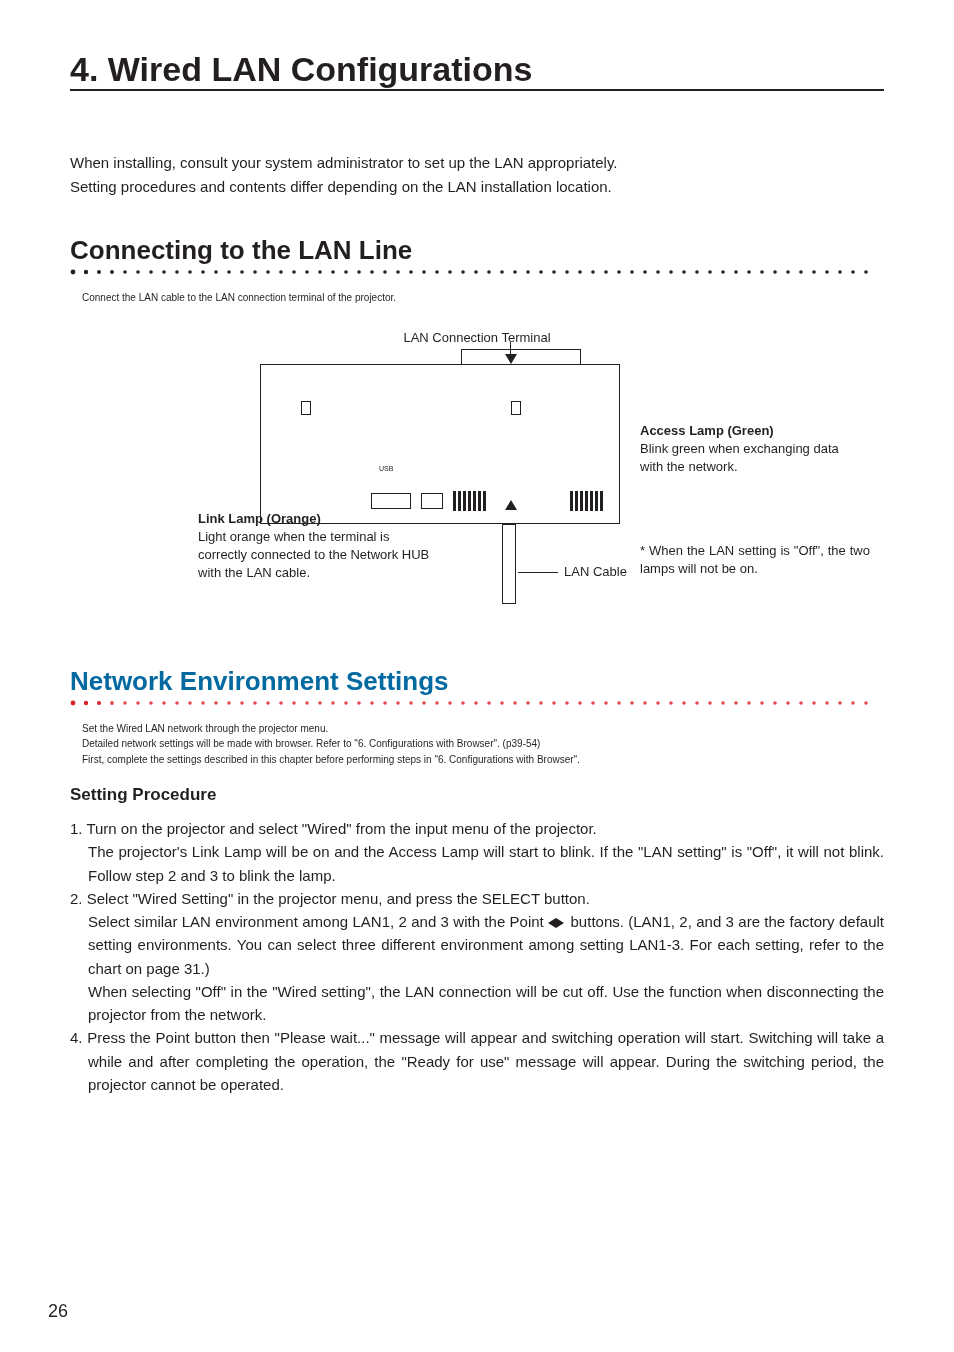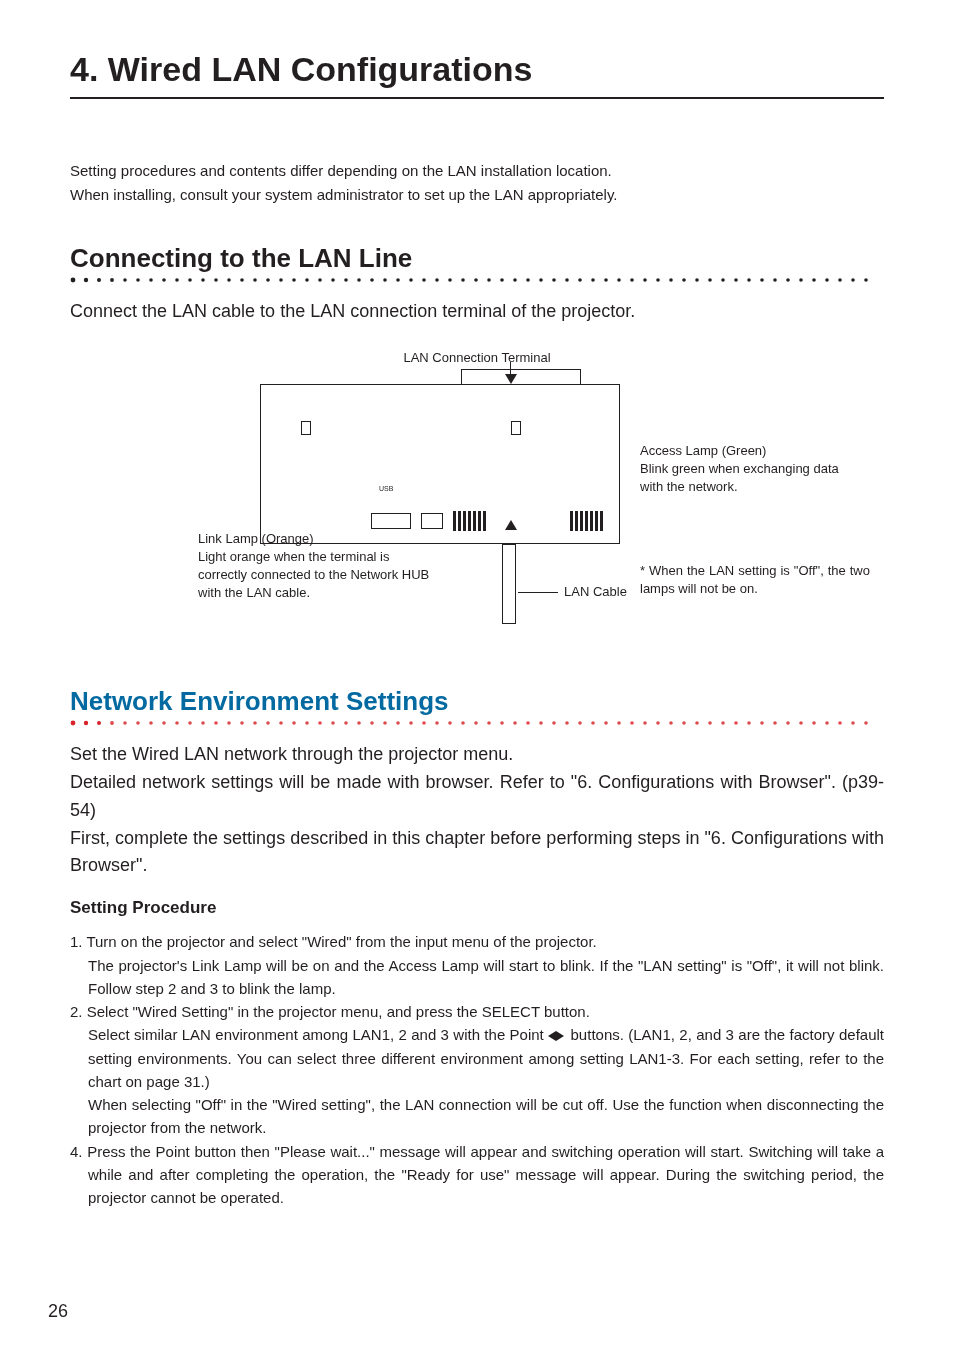--- a/index.html
+++ b/index.html
@@ -9,44 +9,44 @@
     height: 1352px;
     background: #fff;
     color: #231f20;
     position: relative;
     padding: 50px 70px 30px 70px;
   }
   .chapter-title {
     font-size: 34px;
     font-weight: bold;
     border-bottom: 2px solid #231f20;
-    padding-bottom: 8px;
     margin-bottom: 60px;
   }
   .intro p {
     font-size: 15px;
     line-height: 1.6;
   }
   .section-title {
     font-size: 26px;
     font-weight: bold;
     margin-top: 36px;
     margin-bottom: 2px;
   }
   .ne-title { color: #0369a1; }
   .dotted-rule {
     height: 10px;
     margin-bottom: 12px;
     overflow: hidden;
   }
   .dotted-rule svg { display: block; }
   .body-text {
-    font-size: 18px;
+    font-size: 10px;
     line-height: 1.55;
     text-align: justify;
+    margin-left: 12px;
   }
   .diagram-wrap {
     width: 100%;
     margin: 24px 0 10px 0;
     position: relative;
     height: 300px;
   }
   .diagram-caption {
     position: absolute;
     top: 0;
@@ -128,21 +128,21 @@
     position: absolute;
     top: 234px; left: 494px;
     font-size: 13px;
     text-align: right;
   }
   .callout {
     position: absolute;
     font-size: 13px;
     line-height: 1.4;
   }
-  .callout .ct { font-weight: normal; }
+  .callout .ct { font-weight: bold; }
   .sub-head {
     font-size: 17px;
     margin-top: 18px;
     margin-bottom: 12px;
   }
   .steps {
     font-size: 15px;
     line-height: 1.55;
     text-align: justify;
   }
@@ -172,22 +172,22 @@
     font-size: 18px;
     margin-top: 16px;
   }
 </style>
 </head>
 <body>
 
 <h1 class="chapter-title">4. Wired LAN Configurations</h1>
 
 <div class="intro">
+  <p>When installing, consult your system administrator to set up the LAN appropriately.</p>
   <p>Setting procedures and contents differ depending on the LAN installation location.</p>
-  <p>When installing, consult your system administrator to set up the LAN appropriately.</p>
 </div>
 
 <h2 class="section-title">Connecting to the LAN Line</h2>
 <div class="dotted-rule">
   <svg width="820" height="8">
       <g fill="#231f20">
     <circle cx="3" cy="4" r="2.4"></circle>
         <circle cx="16" cy="4" r="2.2"></circle>
         <circle cx="29" cy="4" r="2.0"></circle>
         <circle cx="42" cy="4" r="1.9"></circle>

